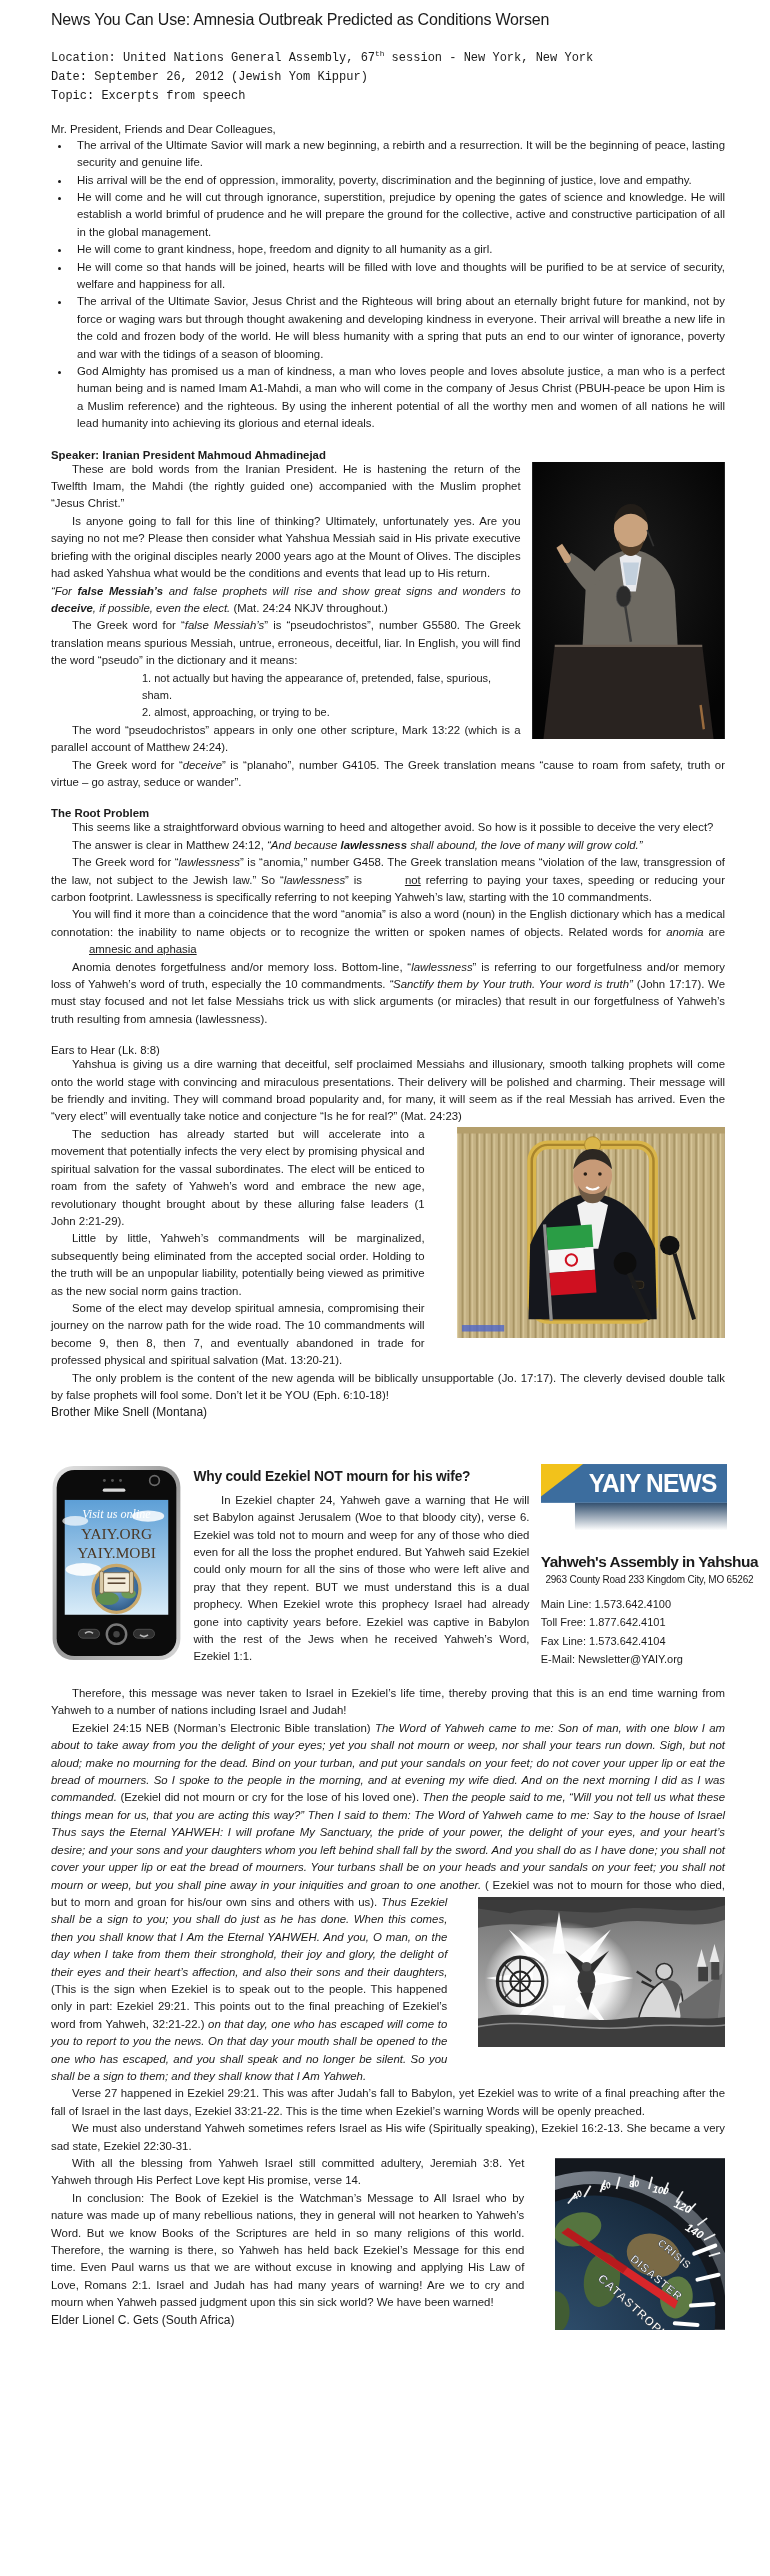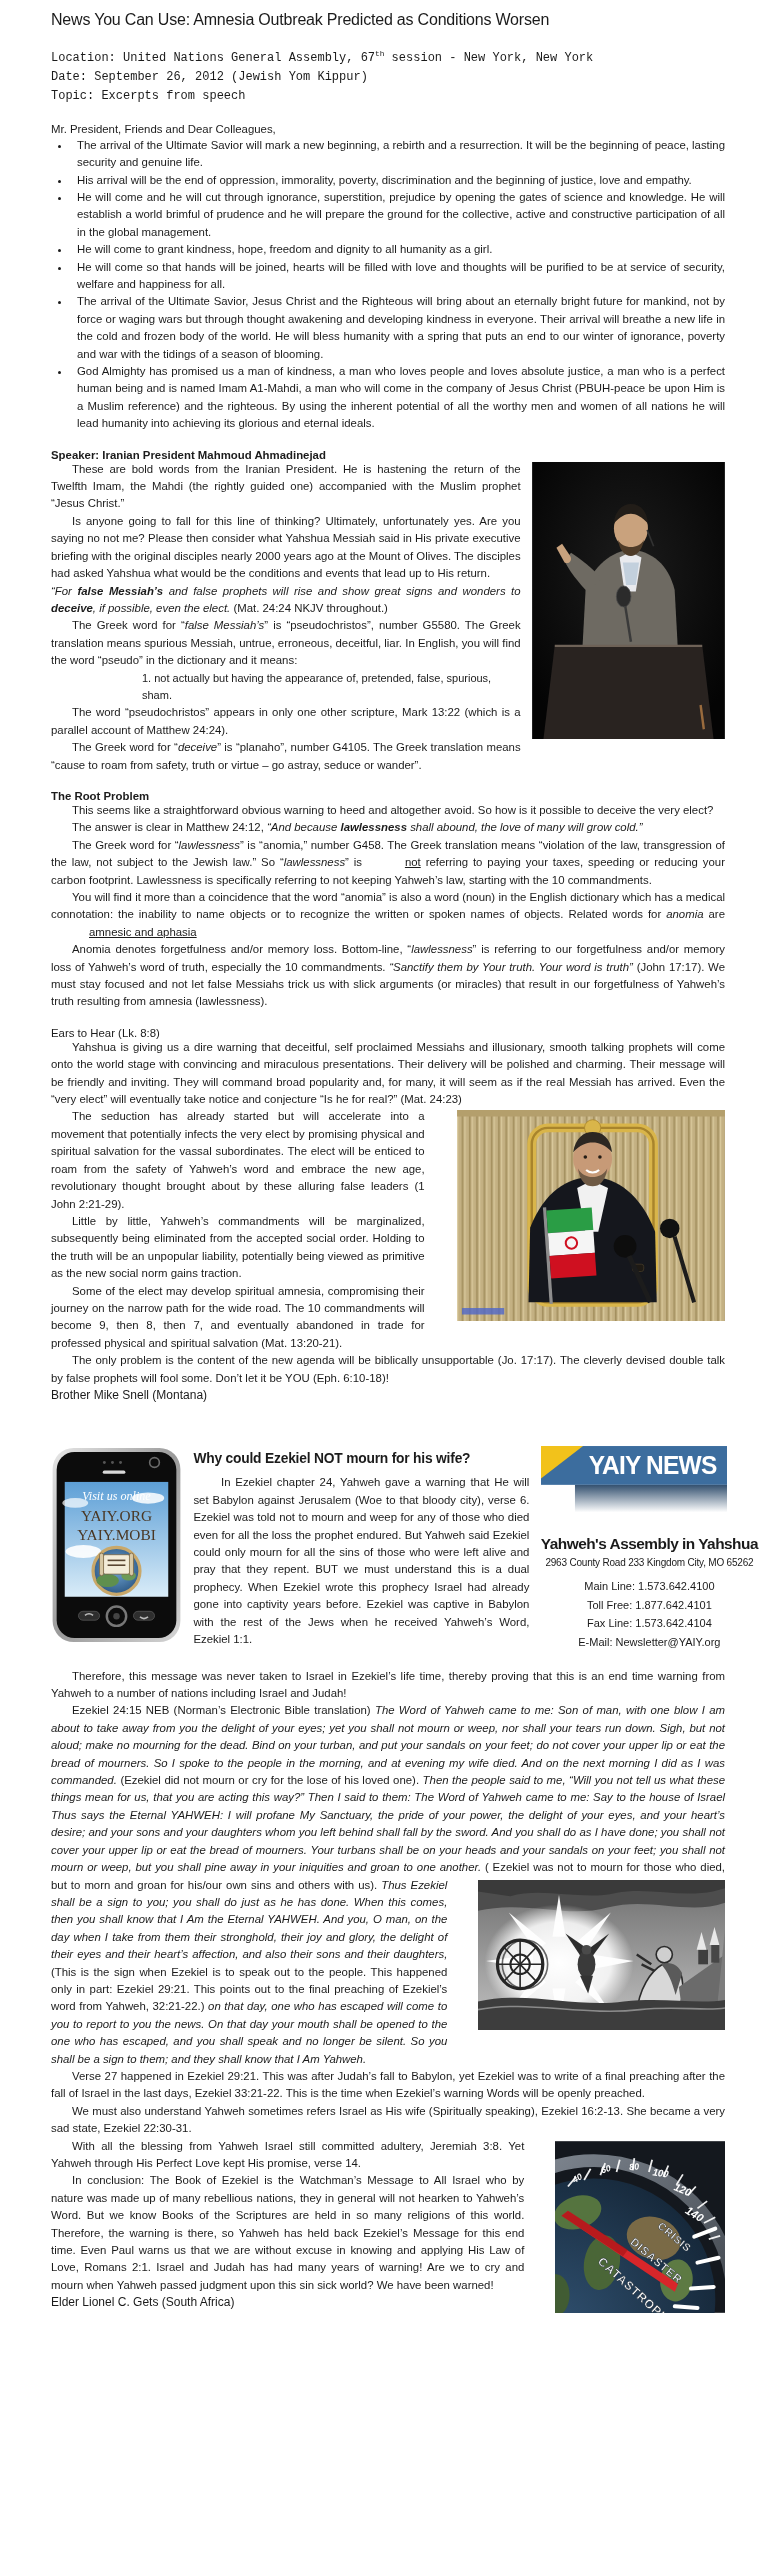--- a/index.html
+++ b/index.html
@@ -44,21 +44,21 @@
 
   
   .sec2{display:flex;gap:11.4px;margin-top:42px;}
   .col-phone{width:131px;flex:0 0 131px;}
   .col-art{width:336px;flex:0 0 336px;}
   .col-art h2{margin:4.9px 0 8px 0;font-size:13.8px;letter-spacing:-0.2px;}
   .col-art .p{text-indent:27.6px;}
   .col-side{flex:1;}
   .org{margin-top:18px;font-size:15.4px;font-weight:700;letter-spacing:-0.5px;text-align:center;white-space:nowrap;}
   .addr{margin-top:3.2px;font-size:10px;letter-spacing:-0.2px;text-align:center;white-space:nowrap;}
-  .contact{margin-top:9.7px;font-size:11px;line-height:18.6px;text-align:center;}
+  .contact{margin-top:9.7px;font-size:11px;line-height:18.6px;text-align:left;}
 
   .flow2{margin-top:16px;}
   .sig2{margin-top:0;}
 </style>
 </head>
 <body>
 
 <div class="page">
 
   <h1><span class="lead">News You Can Use:</span><span> Amnesia Outbreak Predicted as Conditions Worsen</span></h1>
@@ -115,20 +115,21 @@
         </g>
       </svg>
     </div>
 
     <p class="p">These are bold words from the Iranian President.  He is hastening the return of the Twelfth Imam, the Mahdi (the rightly guided one) accompanied with the Muslim prophet “Jesus Christ.”</p>
     <p class="p">Is anyone going to fall for this line of thinking?  Ultimately, unfortunately yes. Are you saying no not me?  Please then consider what Yahshua Messiah said in His private executive briefing with the original disciples nearly 2000 years ago at the Mount of Olives.  The disciples had asked Yahshua what would be the conditions and events that lead up to His return.</p>
 
     <p class="p noindent"><span class="seg-i">“For </span><span class="seg-bi">false Messiah’s</span><span class="seg-i"> and false prophets will rise and show great signs and wonders to </span><span class="seg-bi">deceive</span><span class="seg-i">, if possible, even the elect.</span><span class="seg-r"> (Mat. 24:24 NKJV throughout.)</span></p>
     <p class="p"><span class="seg-r">The Greek word for “</span><span class="seg-i">false Messiah’s</span><span class="seg-r">” is “pseudochristos”, number G5580.  The Greek translation means spurious Messiah, untrue, erroneous, deceitful, liar.  In English, you will find the word “pseudo” in the dictionary and it means:</span></p>
     <p class="def">1. not actually but having the appearance of, pretended, false, spurious, sham.</p>
+    <p class="def">2. almost, approaching, or trying to be.</p>
     <p class="p">The word “pseudochristos” appears in only one other scripture, Mark 13:22 (which is a parallel account of Matthew 24:24).</p>
     <p class="p"><span class="seg-r">The Greek word for “</span><span class="seg-i">deceive</span><span class="seg-r">” is “planaho”, number G4105.  The Greek translation means “cause to roam from safety, truth or virtue – go astray, seduce or wander”.</span></p>
 
     <h3>The Root Problem</h3>
     <p class="p">This seems like a straightforward obvious warning to heed and altogether avoid.  So how is it possible to deceive the very elect?</p>
     <p class="p"><span class="seg-r">The answer is clear in Matthew 24:12, </span><span class="seg-i">“And because </span><span class="seg-bi">lawlessness</span><span class="seg-i"> shall abound, the love of many will grow cold.”</span></p>
     <p class="p"><span class="seg-r">The Greek word for “</span><span class="seg-i">lawlessness</span><span class="seg-r">” is “anomia,” number G458.  The Greek translation means “violation of the law, transgression of the law, not subject to the Jewish law.”  So “</span><span class="seg-i">lawlessness</span><span class="seg-r">” is </span><span class="seg-u">not</span><span class="seg-r"> referring to paying your taxes, speeding or reducing your carbon footprint.  Lawlessness is specifically referring to not keeping Yahweh’s law, starting with the 10 commandments.</span></p>
     <p class="p"><span class="seg-r">You will find it more than a coincidence that the word “anomia” is also a word (noun) in the English dictionary which has a medical connotation: the inability to name objects or to recognize the written or spoken names of objects.  Related words for </span><span class="seg-i">anomia</span><span class="seg-r"> are </span><span class="seg-u">amnesic and aphasia</span></p>
     <p class="p"><span class="seg-r">Anomia denotes forgetfulness and/or memory loss.  Bottom-line, “</span><span class="seg-i">lawlessness</span><span class="seg-r">” is referring to our forgetfulness and/or memory loss of Yahweh’s word of truth, especially the 10 commandments.  </span><span class="seg-i">“Sanctify them by Your truth. Your word is truth”</span><span class="seg-r"> (John 17:17).  We must stay focused and not let false Messiahs trick us with slick arguments (or miracles) that result in our forgetfulness of Yahweh’s truth resulting from amnesia (lawlessness).</span></p>
 

